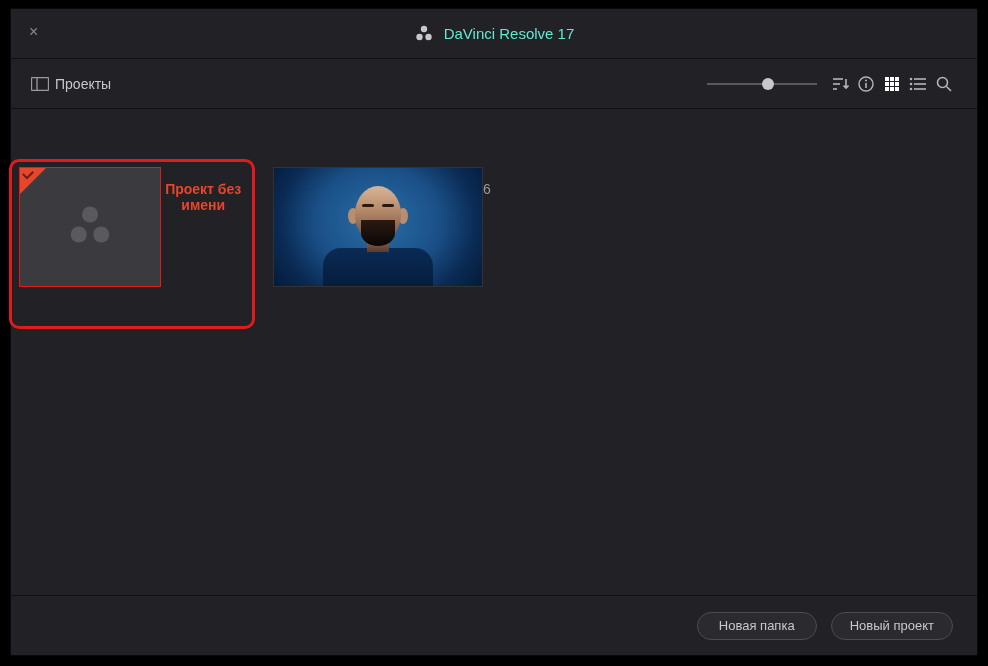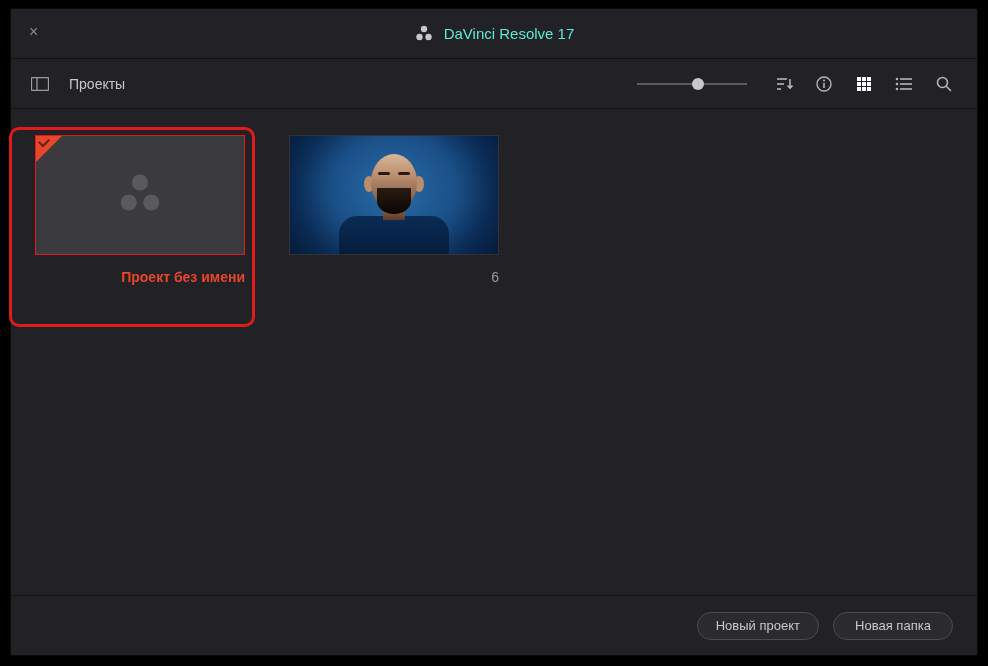--- a/index.html
+++ b/index.html
@@ -13,36 +13,36 @@
     height: 50px; display: flex; align-items: center; justify-content: center;
     position: relative; border-bottom: 1px solid #111;
   }
   .close-x {
     position: absolute; left: 18px; top: 14px; color: #8a8a8e; font-size: 16px; cursor: pointer;
   }
   .title { display: flex; align-items: center; gap: 10px; color: #5eead4; font-size: 15px; }
   .logo-center svg { display:block; }
   .toolbar {
     height: 50px; display: flex; align-items: center; padding: 0 20px;
-    border-bottom: 1px solid #111; gap: 14px;
+    border-bottom: 1px solid #111; 
   }
   .sidebar-toggle { width: 18px; height: 18px; display:flex; align-items:center; justify-content:center; cursor:pointer; }
   .sidebar-toggle svg { display:block; }
   .crumb { color: #c8c8cc; font-size: 14px; margin-left: 6px; }
   .spacer { flex: 1; }
   .slider { width: 110px; height: 18px; display:flex; align-items:center; position:relative; margin-right: 10px; cursor:pointer; }
   .slider-track { height:2px; width:100%; background:#5a5a5e; }
   .slider-knob { position:absolute; left:55%; top:50%; width:12px; height:12px; border-radius:50%; background:#c8c8cc; transform:translate(-50%,-50%); }
   .tb-icon { width:26px; height:26px; display:flex; align-items:center; justify-content:center; color:#b5b5b9; cursor:pointer; }
   .tb-icon.active { color:#fff; }
   .tb-icon svg { display:block; }
   .content {
     flex:1; padding: 26px 8px 0 8px; display:flex; gap: 28px; align-items:flex-start;
   }
-  .project { width: 226px; display:flex; flex-direction:column; align-items:flex-end; cursor:pointer; }
+  .project { width: 226px; display:flex; flex-direction:row; align-items:flex-start; cursor:pointer;margin-top:32px; }
   .thumb {
     width: 210px; height: 120px; background:#0a0a0a; border:1px solid #323236; position:relative;
     display:flex; align-items:center; justify-content:center; overflow:hidden;
   }
   .project.selected { position:relative; }
   .sel-frame {
     position:absolute; inset:-8px -10px -42px -10px; border:3px solid #e11b1b; border-radius:10px; pointer-events:none;
   }
   .thumb.sel { background:#3a3a3f; border:1px solid #e11b1b; }
   .corner {
@@ -221,17 +221,17 @@
             <div class="brow r"></div>
           <div class="beard"></div>
         </div>
       </div>
       <div class="proj-name">6</div>
     </div>
 
   </div>
 
   <div class="footer">
+    <div class="btn">Новая папка</div>
     <div class="btn">Новый проект</div>
-    <div class="btn">Новая папка</div>
   </div>
 
 </div>
 
 </body></html>

